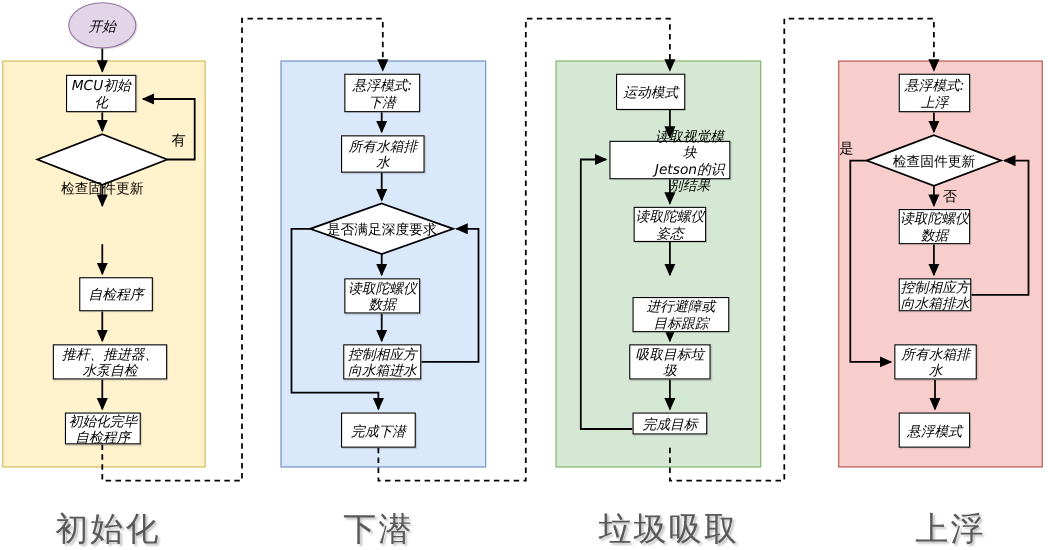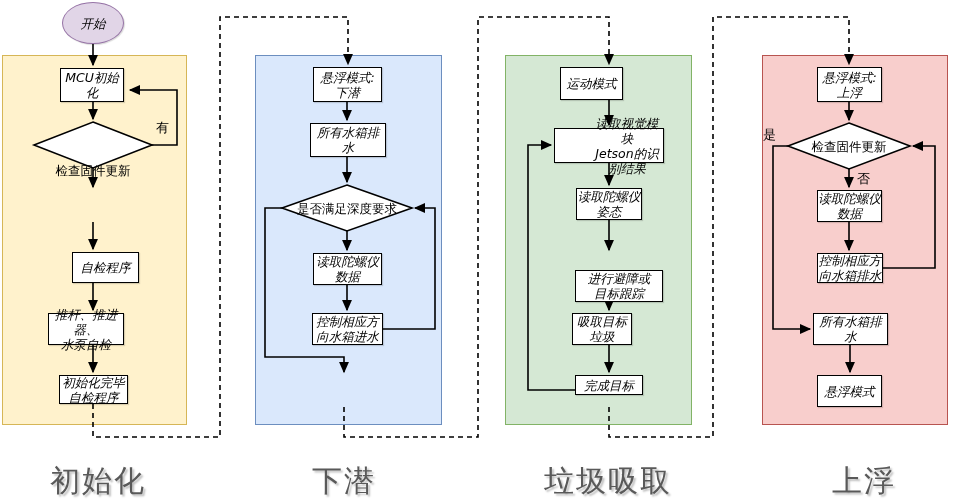--- a/index.html
+++ b/index.html
@@ -90,21 +90,21 @@
     <span>开始</span>
     </div>
 
   <div class="node box" style="left:60px;top:68px;width:64px;height:34px;">
     <span>MCU初始化</span>
     </div>
   <div class="dtext" style="left:33px;top:138px;width:120px;margin-top:25px;">检查固件更新</div>
   <div class="node box" style="left:60px;top:252px;width:67px;height:31px;margin-left:12px;">
     <span>自检程序</span>
     </div>
-  <div class="node box" style="left:48px;top:313px;width:76px;height:32px;">
+  <div class="node box" style="left:48px;top:313px;width:104px;height:32px;">
     <span>推杆、推进器、
 水泵自检</span>
     </div>
   <div class="node box" style="left:59px;top:375px;width:69px;height:29px;">
     <span>初始化完毕
 自检程序</span>
     </div>
   <div class="elabel" style="left:156px;top:119px;">有</div>
 
   <div class="node box" style="left:313px;top:67px;width:69px;height:35px;">
@@ -116,37 +116,40 @@
     </div>
   <div class="dtext" style="left:287px;top:201px;width:120px;">是否满足深度要求</div>
   <div class="node box" style="left:313px;top:253px;width:69px;height:32px;">
     <span>读取陀螺仪
 数据</span>
     </div>
   <div class="node box" style="left:312px;top:313px;width:71px;height:32px;">
     <span>控制相应方
 向水箱进水</span>
     </div>
+  <div class="node box" style="left:310px;top:375px;width:68px;height:32px;">
+    <span>完成下潜</span>
+    </div>
 
   <div class="node box" style="left:560px;top:67px;width:63px;height:33px;">
     <span>运动模式</span>
     </div>
   <div class="node box" style="left:554px;top:128px;width:110px;height:35px;padding-left:36px;">
     <span>读取视觉模块
 Jetson的识别结果</span>
     </div>
   <div class="node box" style="left:576px;top:188px;width:66px;height:32px;">
     <span>读取陀螺仪
 姿态</span>
     </div>
   <div class="node box" style="left:575px;top:270px;width:88px;height:32px;">
     <span>进行避障或
 目标跟踪</span>
     </div>
-  <div class="node box" style="left:572px;top:313px;width:60px;height:32px;">
+  <div class="node box" style="left:572px;top:313px;width:74px;height:32px;">
     <span>吸取目标垃圾</span>
     </div>
   <div class="node box" style="left:575px;top:375px;width:68px;height:20px;">
     <span>完成目标</span>
     </div>
 
   <div class="node box" style="left:817px;top:67px;width:65px;height:35px;">
     <span>悬浮模式:
 上浮</span>
     </div>

